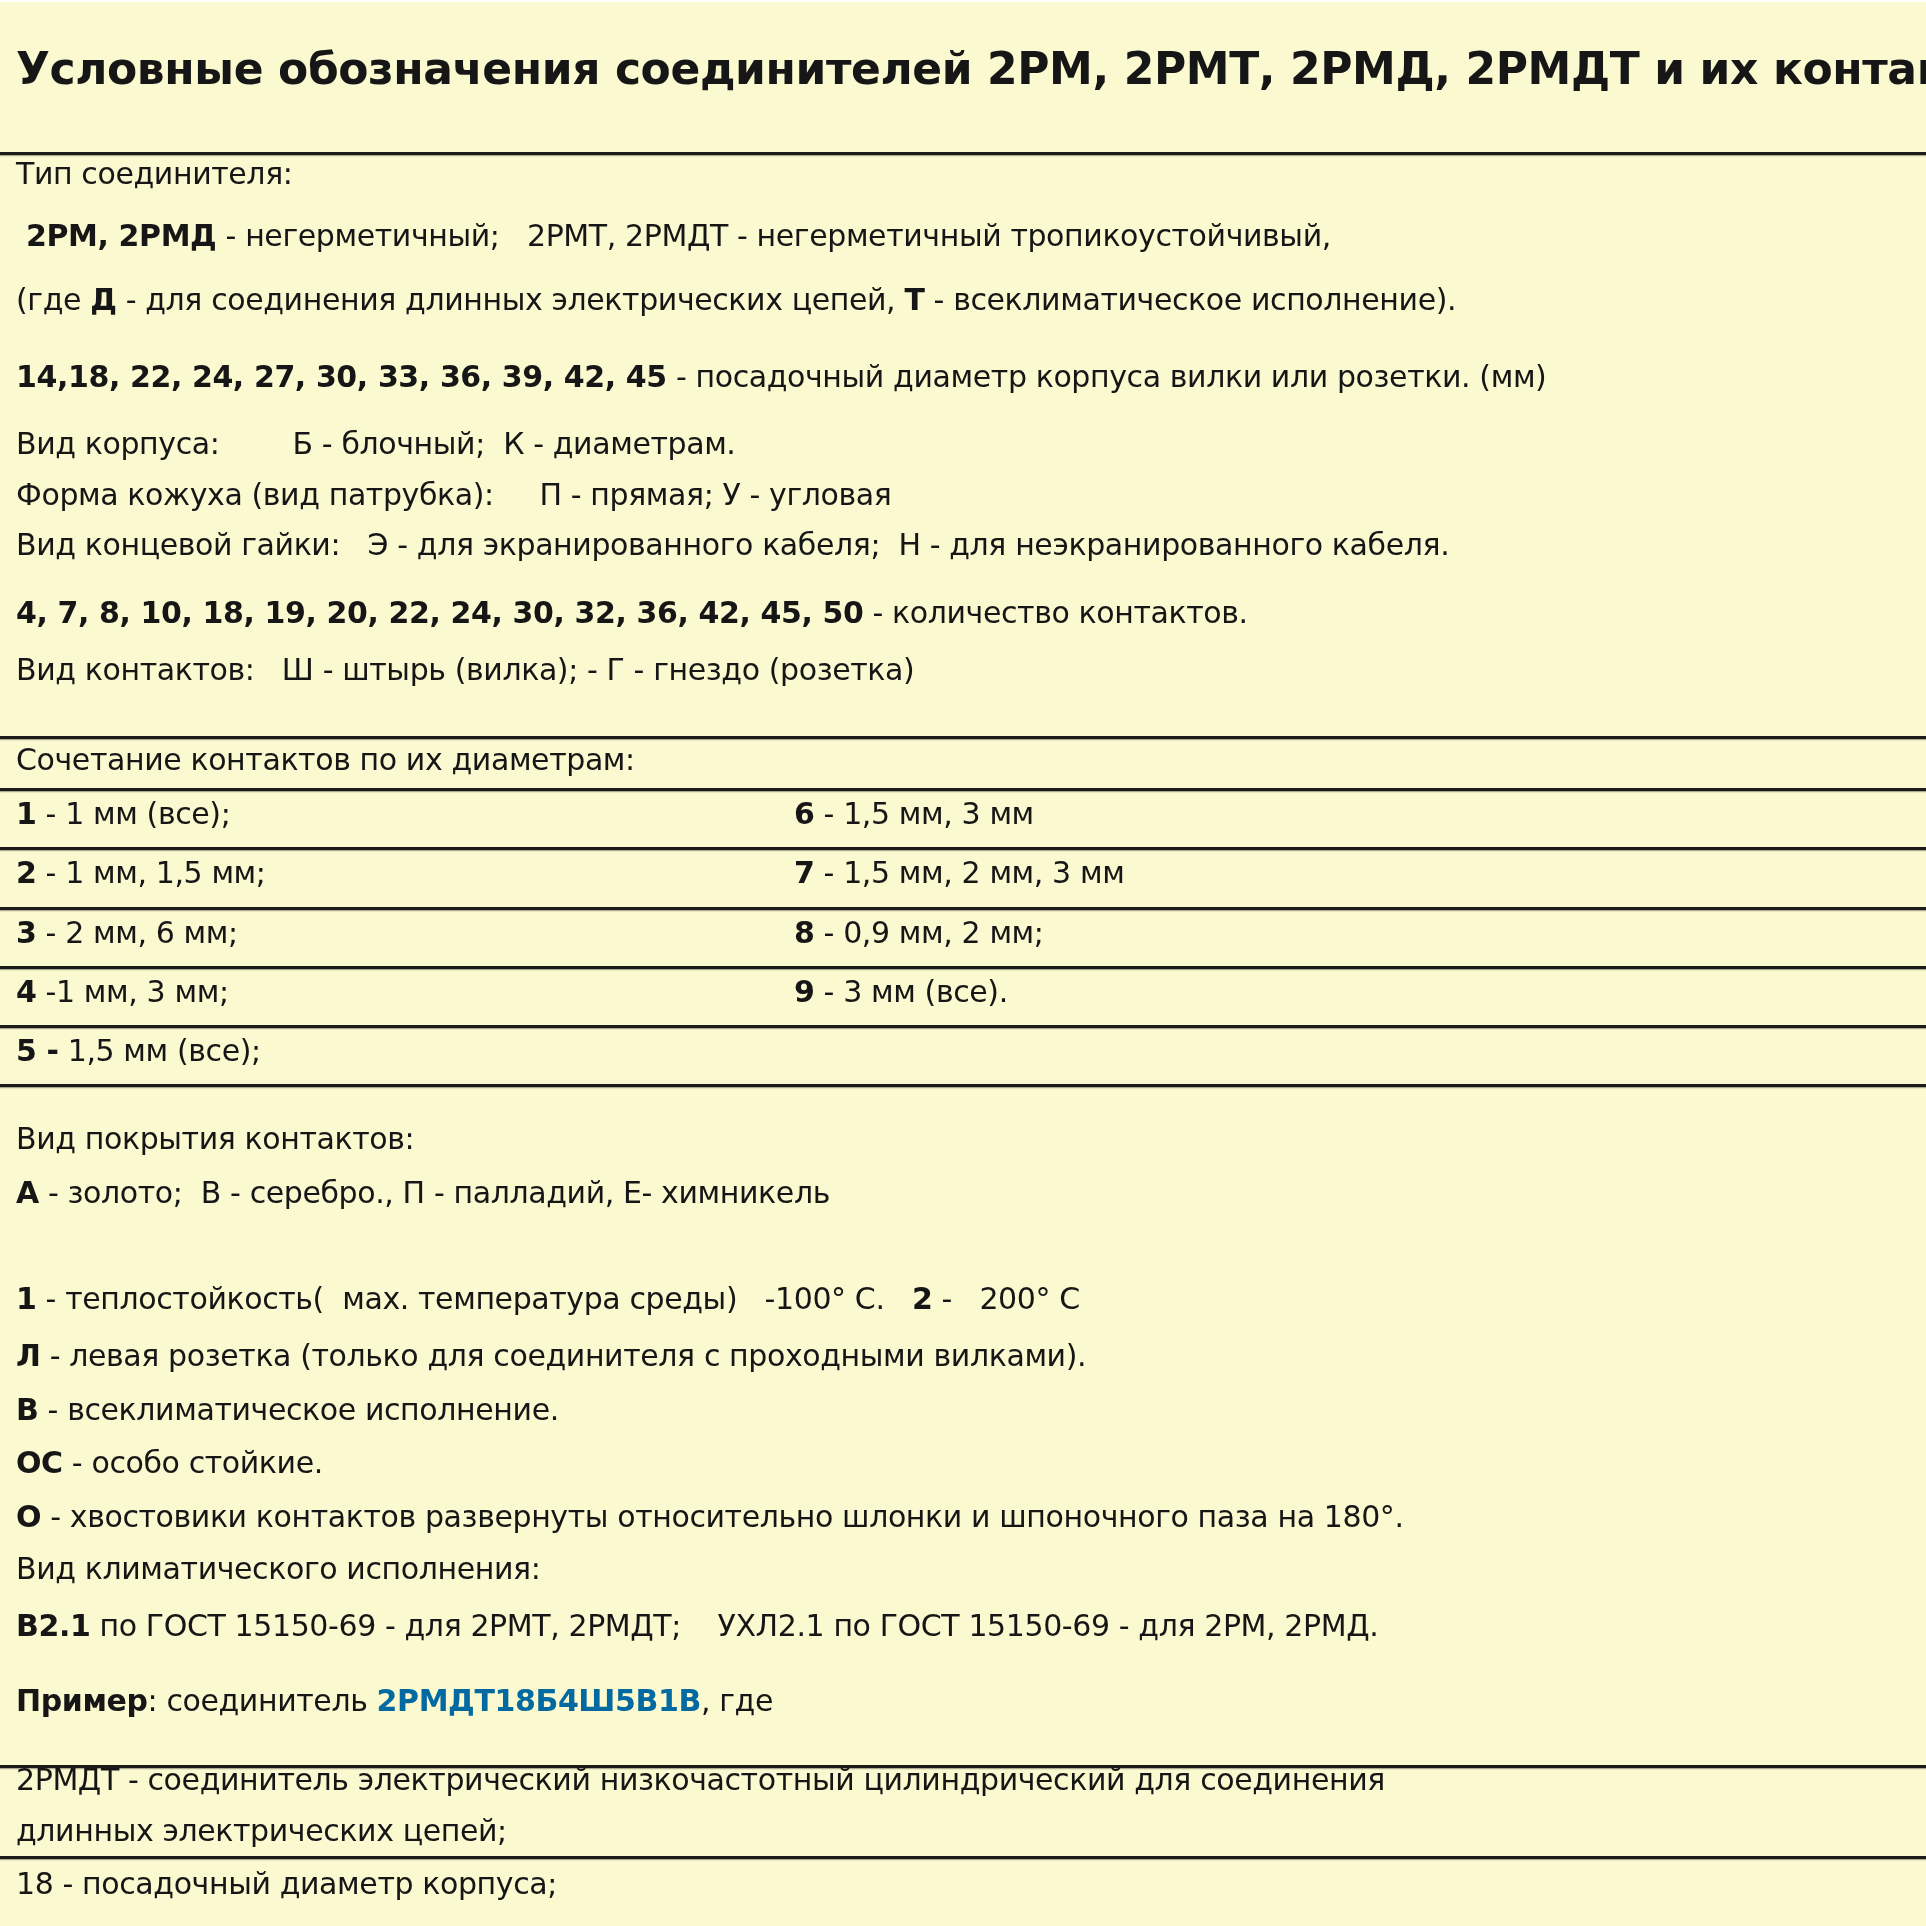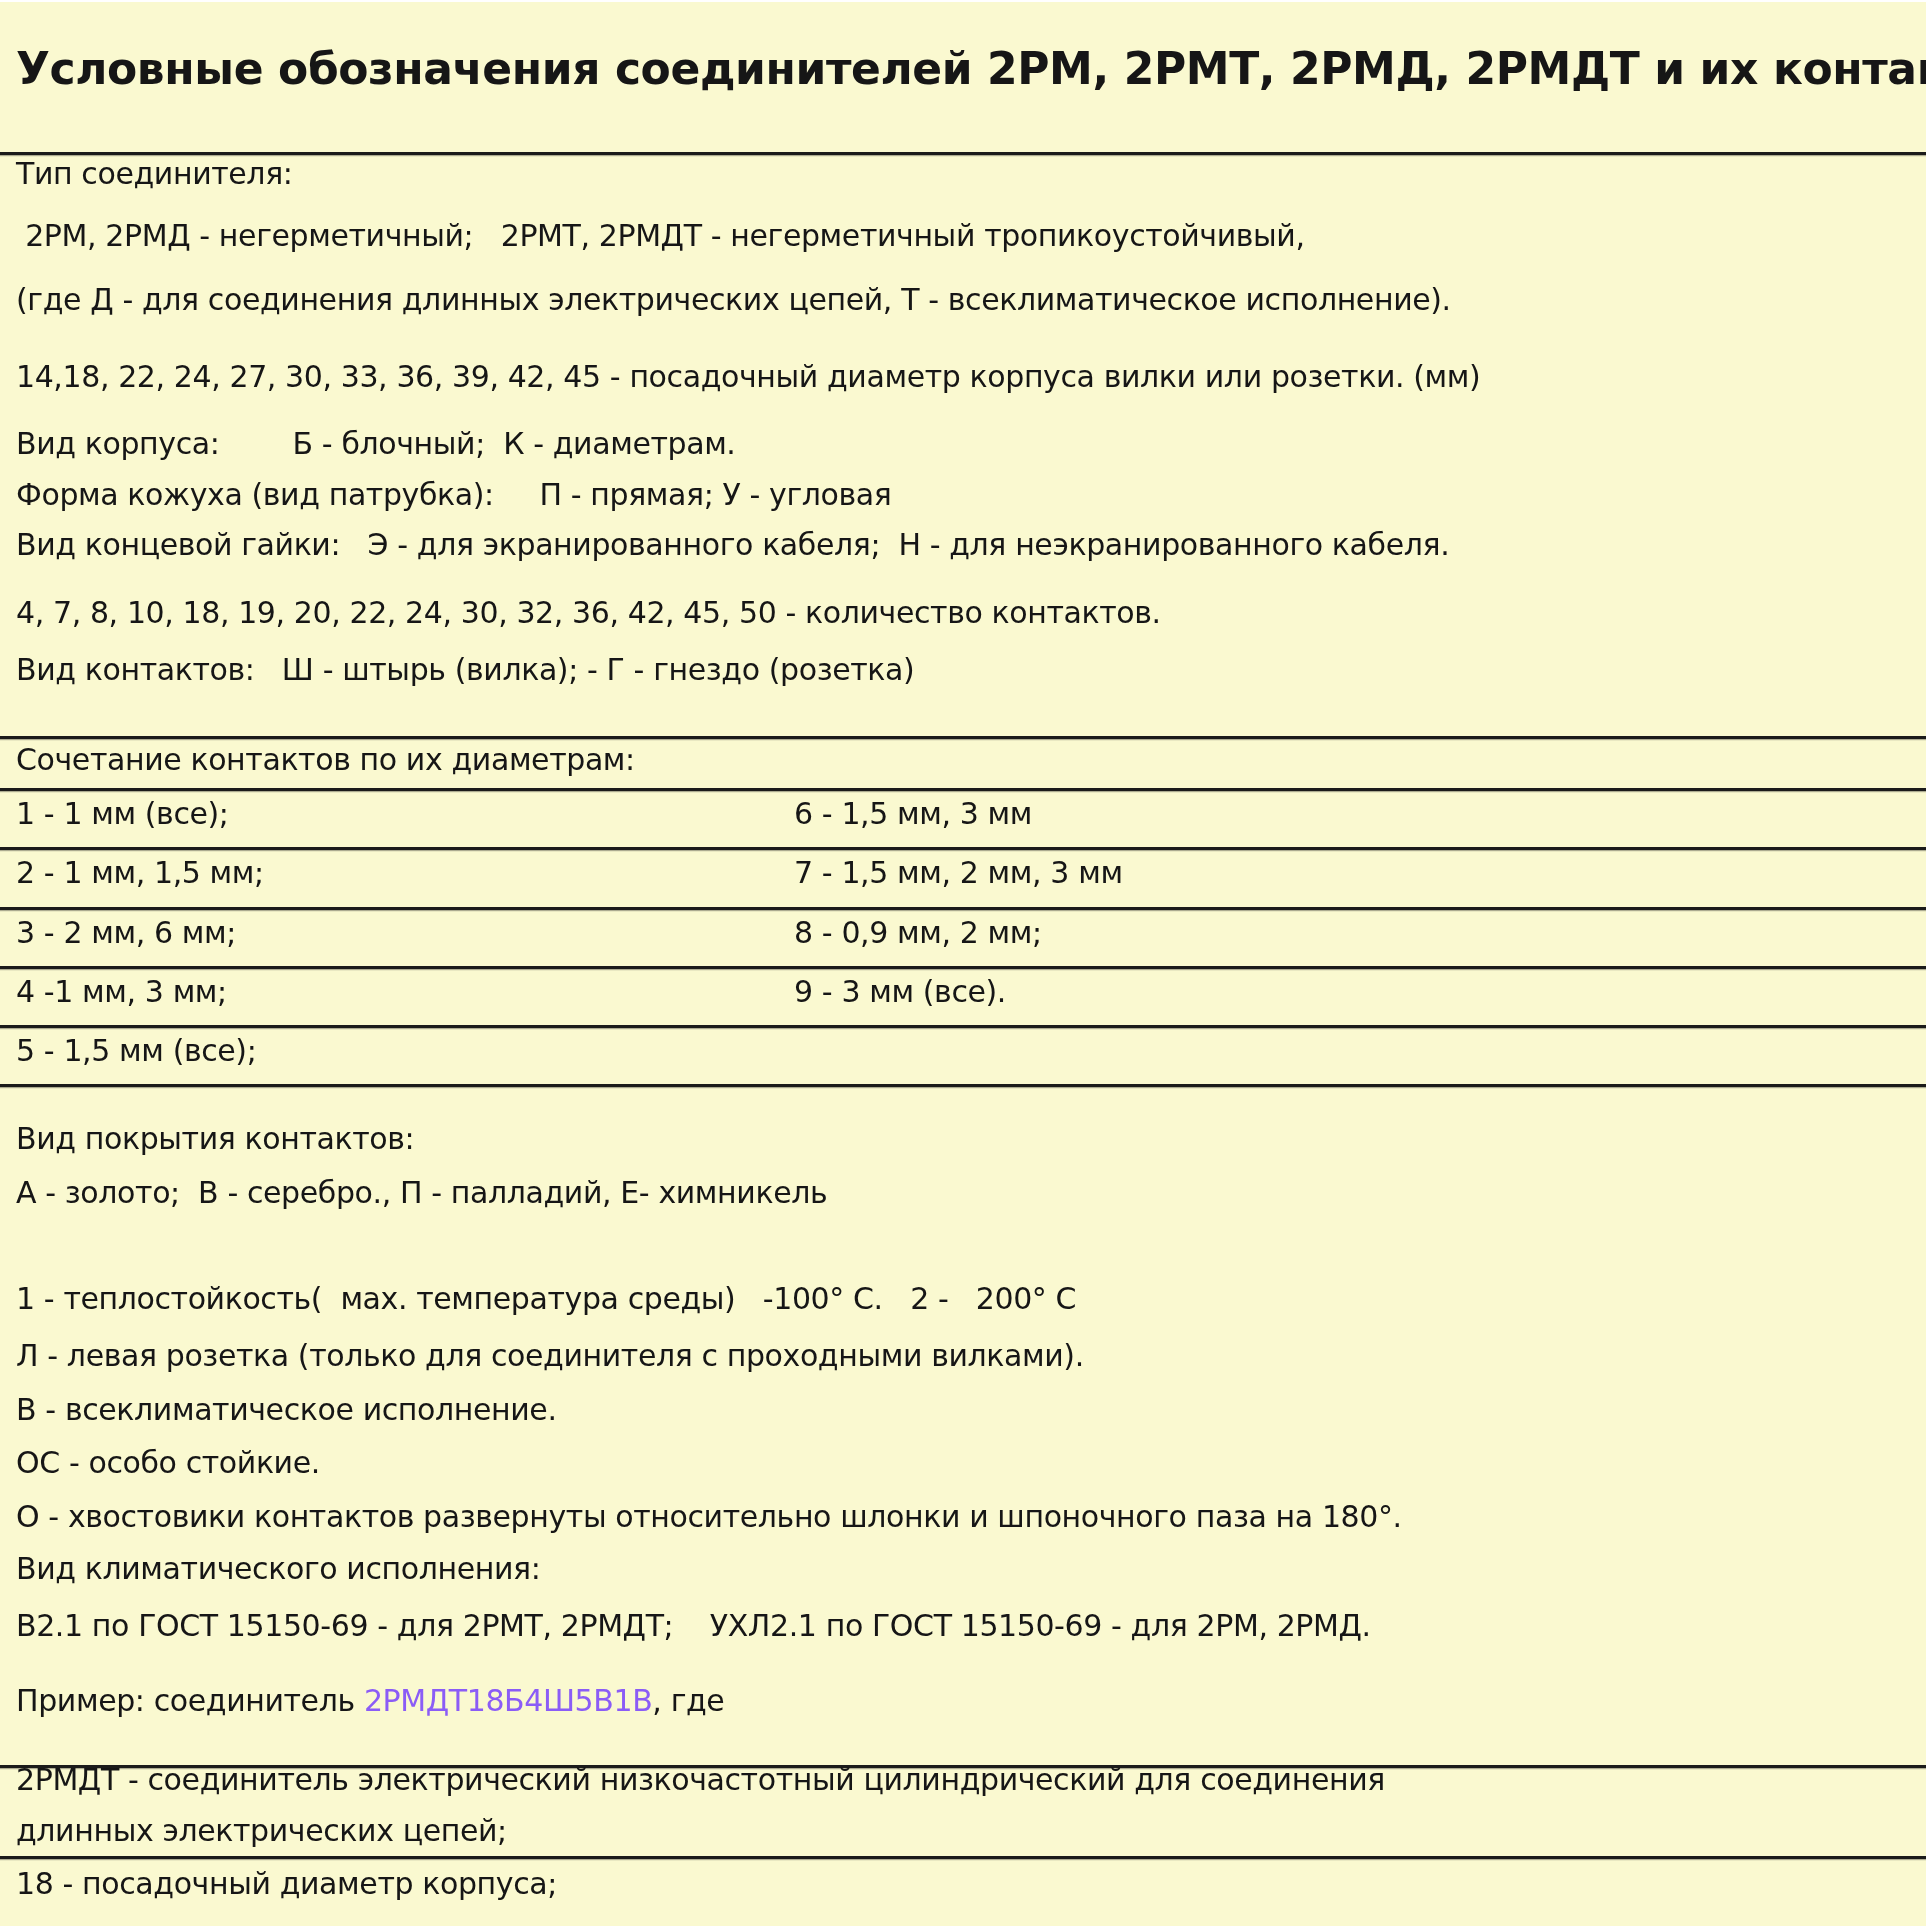--- a/index.html
+++ b/index.html
@@ -9,22 +9,22 @@
     position:relative;
   }
   .panel{
     position:absolute;left:0;top:2.3px;width:2181px;height:2460px;
     background:#faf9d0;color:#161616;border-bottom:3.9px solid #2a2a28;
   }
   .ln{
     position:absolute;left:16px;font-size:30px;line-height:1.08;
     white-space:pre;color:#161616;letter-spacing:-0.4px;
   }
-  .b{font-weight:400;}
-  .red{color:#8b5cf6;}
+  .b{font-weight:700;}
+  .red{color:#0369a1;}
   .title{font-size:44px;font-weight:700;letter-spacing:-0.4px;}
   .rule{position:absolute;left:0;width:100%;height:2.7px;background:#1b1b1a;
         box-shadow:0 1.2px 0 rgba(27,27,26,.35);}
   .cellR{position:absolute;left:778px;top:0;white-space:pre;}
 </style>
 </head>
 <body>
 
 <div class="panel">
 

